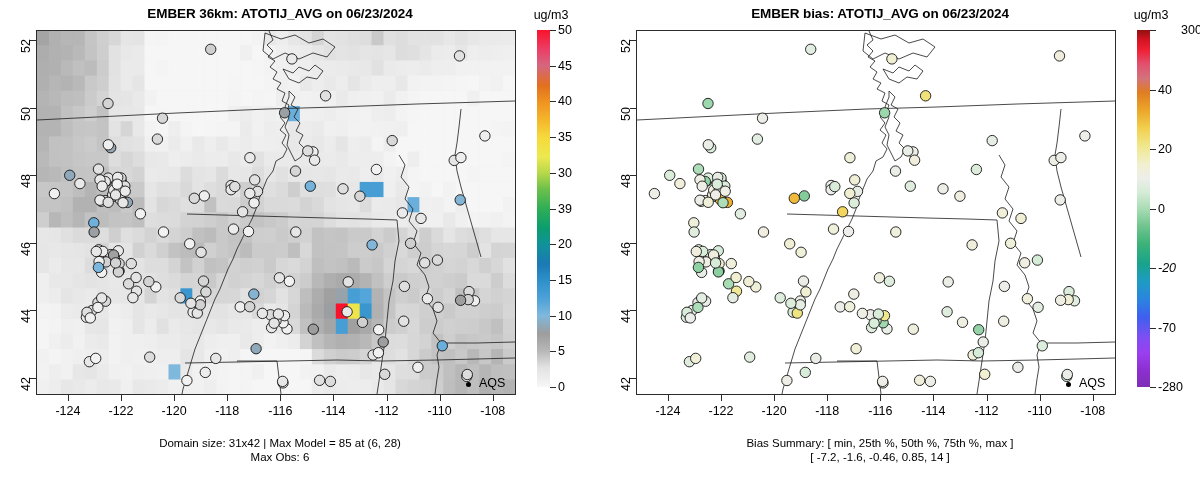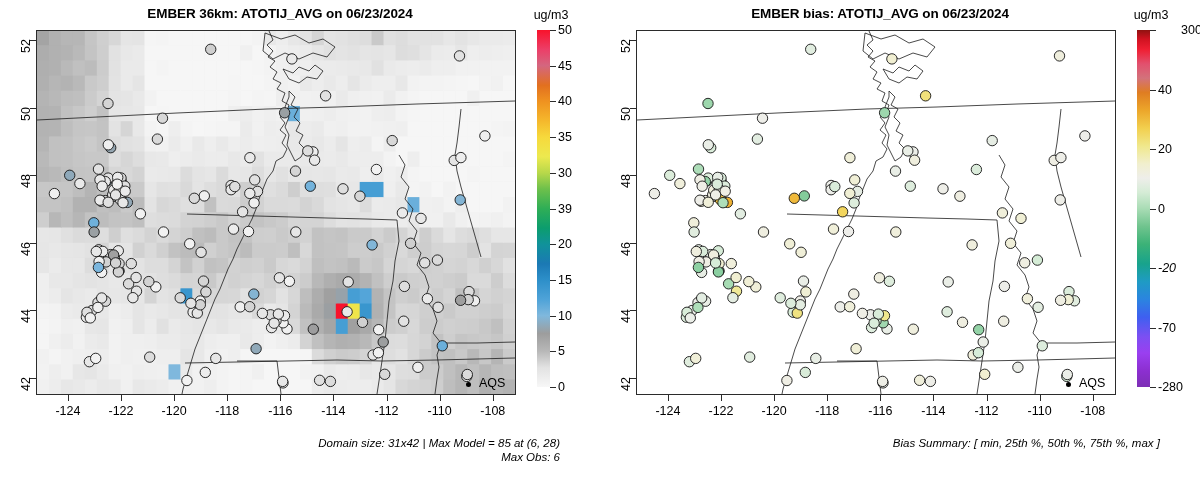--- a/index.html
+++ b/index.html
@@ -25,22 +25,22 @@
   
   .axis-x,.axis-y{position:absolute;}
   .tickmark{position:absolute;background:#2b2b2b;}
   .xt{width:1px;height:6px;top:395px;}
   .yt{height:1px;width:6px;left:30px;}
   .xlab{position:absolute;top:404px;width:60px;margin-left:-30px;
         text-align:center;font-size:12.5px;}
   .ylab{position:absolute;left:0;width:26px;text-align:right;
         font-size:12.5px;transform-origin:right center;}
 
-  .caption{position:absolute;left:0;width:560px;text-align:right;
-           font-size:11.5px;line-height:14px;font-style:italic;}
+  .caption{position:absolute;left:0;width:560px;text-align:center;
+           font-size:11.5px;line-height:14px;}
   .cap1{top:436px;}
   .cap2{top:450px;}
 
   
   .cbar-wrap{position:absolute;top:30px;}
   .cbar-unit{position:absolute;top:-22px;left:-16px;width:60px;
              text-align:center;font-size:12.5px;}
   .cbar{position:absolute;top:0;left:0;width:13px;height:357px;
         border:0;}
   .cbtick{position:absolute;left:13px;width:6px;height:1px;background:#2b2b2b;}
@@ -1501,20 +1501,21 @@
         <div class="tickmark yt" style="top: 107.7px;"></div>
         <div class="ylab" style="top: 99.7px; transform: rotate(-90deg);">50</div>
         <div class="tickmark yt" style="top: 40.1px;"></div>
         <div class="ylab" style="top: 32.1px; transform: rotate(-90deg);">52</div>
       </div>
 
     <div class="aqs-dot" style="left:466px;top:382px;"></div>
     <div class="aqs-text" style="left:479px;top:376px;">AQS</div>
 
     <div class="caption cap1">Bias Summary: [ min, 25th %, 50th %, 75th %, max ]</div>
+    <div class="caption cap2">[ -7.2,  -1.6,  -0.46,  0.85,  14 ]</div>
 
     <div class="cbar-wrap" style="left:537px;">
       <div class="cbar-unit">ug/m3</div>
       <div class="cbar" id="cb1" style="background: linear-gradient(rgb(143, 18, 16) 0%, rgb(208, 18, 32) 2.5%, rgb(239, 31, 51) 5.5%, rgb(226, 80, 110) 9.5%, rgb(211, 114, 123) 13.5%, rgb(223, 125, 34) 17.5%, rgb(236, 166, 42) 22.5%, rgb(242, 207, 78) 27.5%, rgb(240, 232, 140) 32.5%, rgb(241, 239, 206) 37.5%, rgb(238, 238, 234) 41.5%, rgb(213, 236, 214) 45.5%, rgb(169, 220, 181) 50%, rgb(112, 196, 142) 55%, rgb(60, 178, 119) 60%, rgb(24, 163, 140) 65.5%, rgb(31, 155, 196) 70.5%, rgb(43, 132, 224) 75.5%, rgb(63, 95, 240) 80.5%, rgb(125, 79, 242) 86%, rgb(154, 63, 240) 90.5%, rgb(140, 47, 208) 95.5%, rgb(125, 47, 181) 100%);"></div>
     <div class="cbtick" style="top: 357px;"></div>
         <div class="cblab" style="top: 357px;">-280</div>
         <div class="cbtick" style="top: 297.5px;"></div>
         <div class="cblab" style="top: 297.5px;">-70</div>
         <div class="cbtick" style="top: 238px;"></div>
         <div class="cblab" style="top: 238px; font-style: italic;">-20</div>

